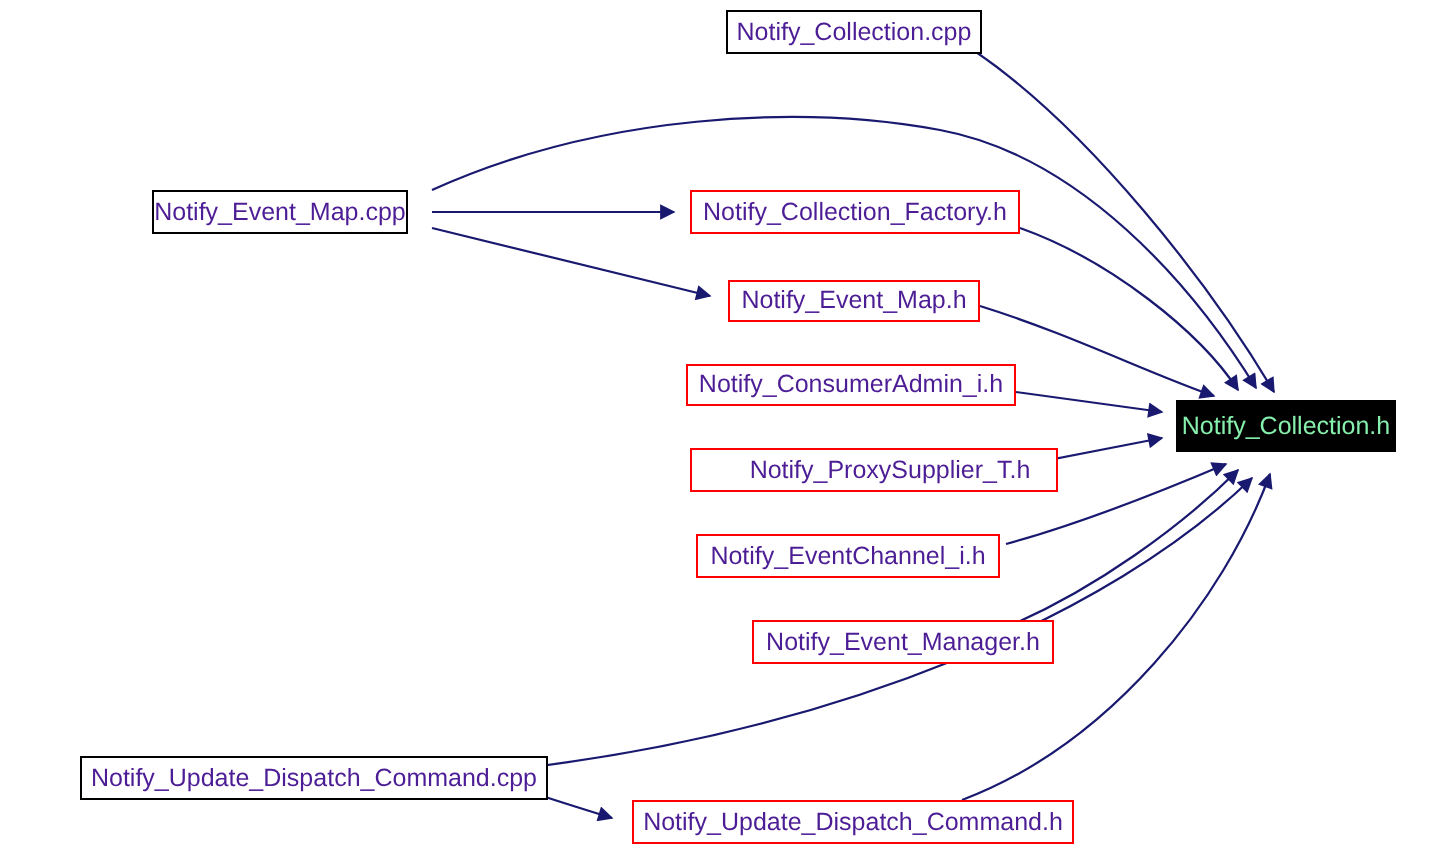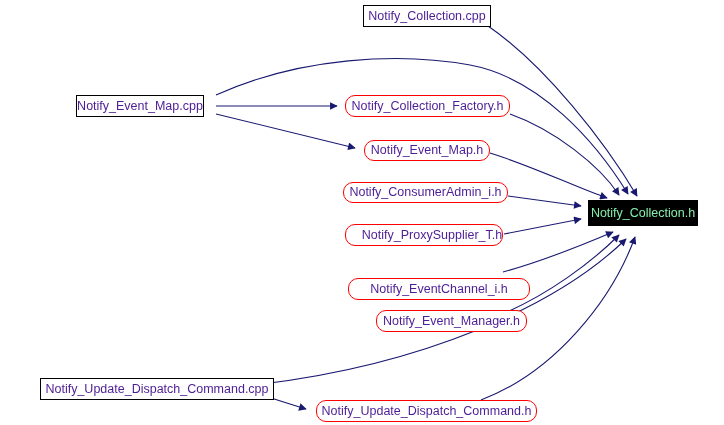--- a/index.html
+++ b/index.html
@@ -36,21 +36,20 @@
     font-size: 12.5px;
     line-height: 1;
     display: flex;
     align-items: center;
     justify-content: center;
     white-space: nowrap;
     overflow: hidden;
   }
   .node-link {
     border-color: #ff0000;
-    border-radius: 10px;
   }
   .node-root {
     background: #000000;
     border-color: #000000;
     color: #86efac;
   }
 </style>
 </head>
 <body>
 
@@ -80,23 +79,23 @@
   <div class="node node-plain" style="left:363px; top:5px;   width:128px; height:22px;">Notify_Collection.cpp</div>
 
   <div class="node node-plain" style="left:76px;  top:95px;  width:128px; height:22px;">Notify_Event_Map.cpp</div>
 
   <div class="node node-link" style="left:345px; top:95px;  width:165px; height:22px;">Notify_Collection_Factory.h</div>
 
   <div class="node node-link" style="left:364px; top:140px; width:126px; height:21px;text-align:center;">Notify_Event_Map.h</div>
 
   <div class="node node-link" style="left:343px; top:182px; width:165px; height:21px;">Notify_ConsumerAdmin_i.h</div>
 
-  <div class="node node-link" style="left:345px; top:224px; width:158px; height:22px;padding-left:16px;">Notify_ProxySupplier_T.h</div>
+  <div class="node node-link" style="left:345px; top:224px; width:184px; height:22px;padding-left:16px;">Notify_ProxySupplier_T.h</div>
 
-  <div class="node node-link" style="left:348px; top:278px; width:182px; height:22px;">Notify_EventChannel_i.h</div>
+  <div class="node node-link" style="left:348px; top:267px; width:152px; height:22px;">Notify_EventChannel_i.h</div>
 
   <div class="node node-link" style="left:349px; top:310px; width:151px; height:22px;margin-left:27px;">Notify_Event_Manager.h</div>
 
   <div class="node node-plain" style="left:40px;  top:378px; width:234px; height:22px;">Notify_Update_Dispatch_Command.cpp</div>
 
   <div class="node node-link" style="left:316px; top:400px; width:221px; height:22px;">Notify_Update_Dispatch_Command.h</div>
 
   <div class="node node-root" style="left:588px; top:200px; width:110px; height:26px;">Notify_Collection.h</div>
 
 </div>

